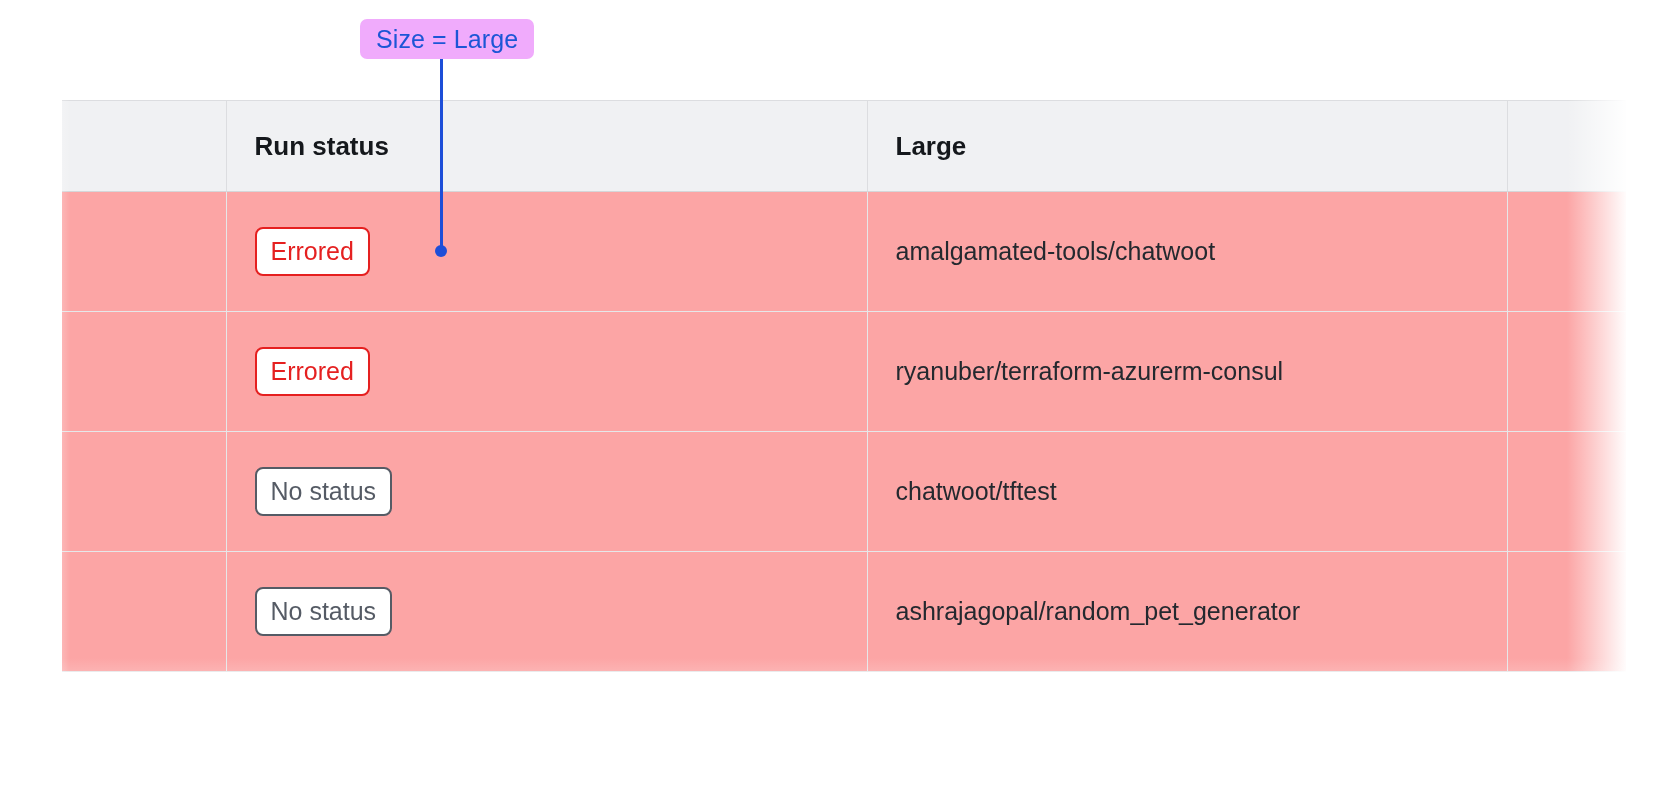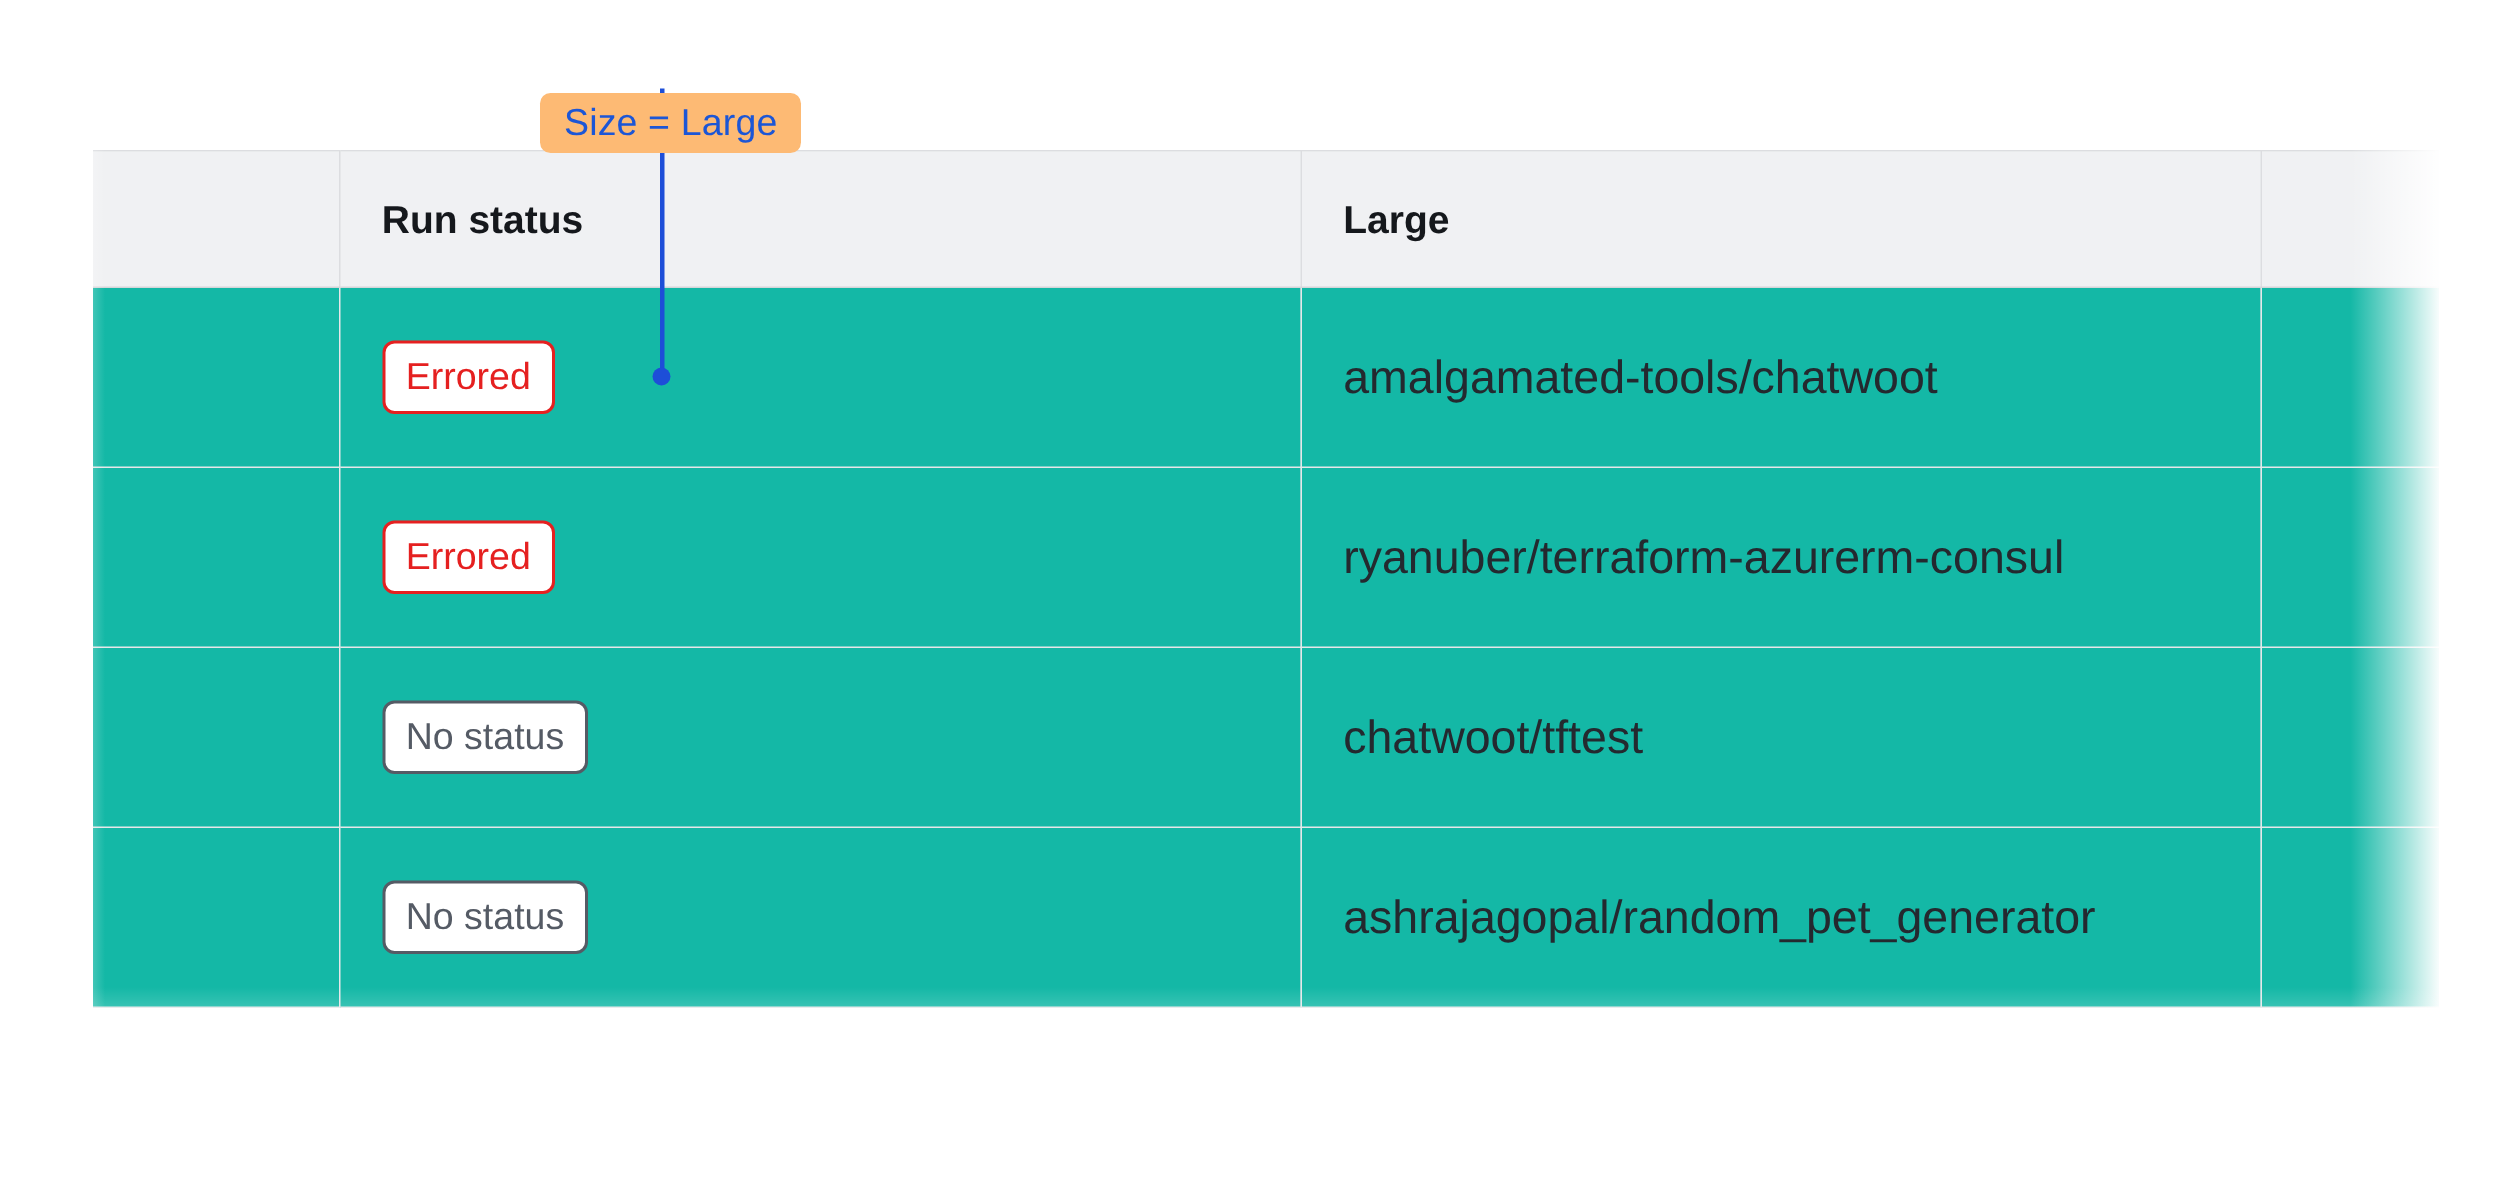--- a/index.html
+++ b/index.html
@@ -26,27 +26,26 @@
   
   .annotation {
     position: absolute;
     left: 360px;
     top: 19px;
     height: 40px;
     display: flex;
     align-items: center;
     padding: 0 16px;
     border-radius: 7px;
-    background: #fdba74;
+    background: #f0abfc;
     color: #1c56d6;
     font-size: 25px;
     letter-spacing: 0.1px;
     white-space: nowrap;
     z-index: 40;
-    margin-top: 43px;
   }
 
   .annot-line {
     position: absolute;
     left: 440px;
     top: 59px;
     width: 3px;
     height: 192px;
     background: #1d4ed8;
     z-index: 40;
@@ -103,27 +102,27 @@
   thead th.lead { padding-left: 0; }
   thead th.tail { border-right: none; }
 
   tbody td {
     border-bottom: 1px solid #e6e7e9;
     border-right: 1px solid #e6e7e9;
     height: 120px;
     padding: 0 0 0 28px;
     vertical-align: middle;
     box-sizing: border-box;
-    background: #14b8a6;
+    background: #fca5a5;
   }
   tbody td.lead { padding-left: 0; }
   tbody td.tail { border-right: none; }
 
   tbody td.repo {
-    font-size: 31px;
+    font-size: 25px;
     color: #24292f;
     white-space: nowrap;
   }
 
   
   .pill {
     display: inline-flex;
     align-items: center;
     justify-content: center;
     height: 45px;

